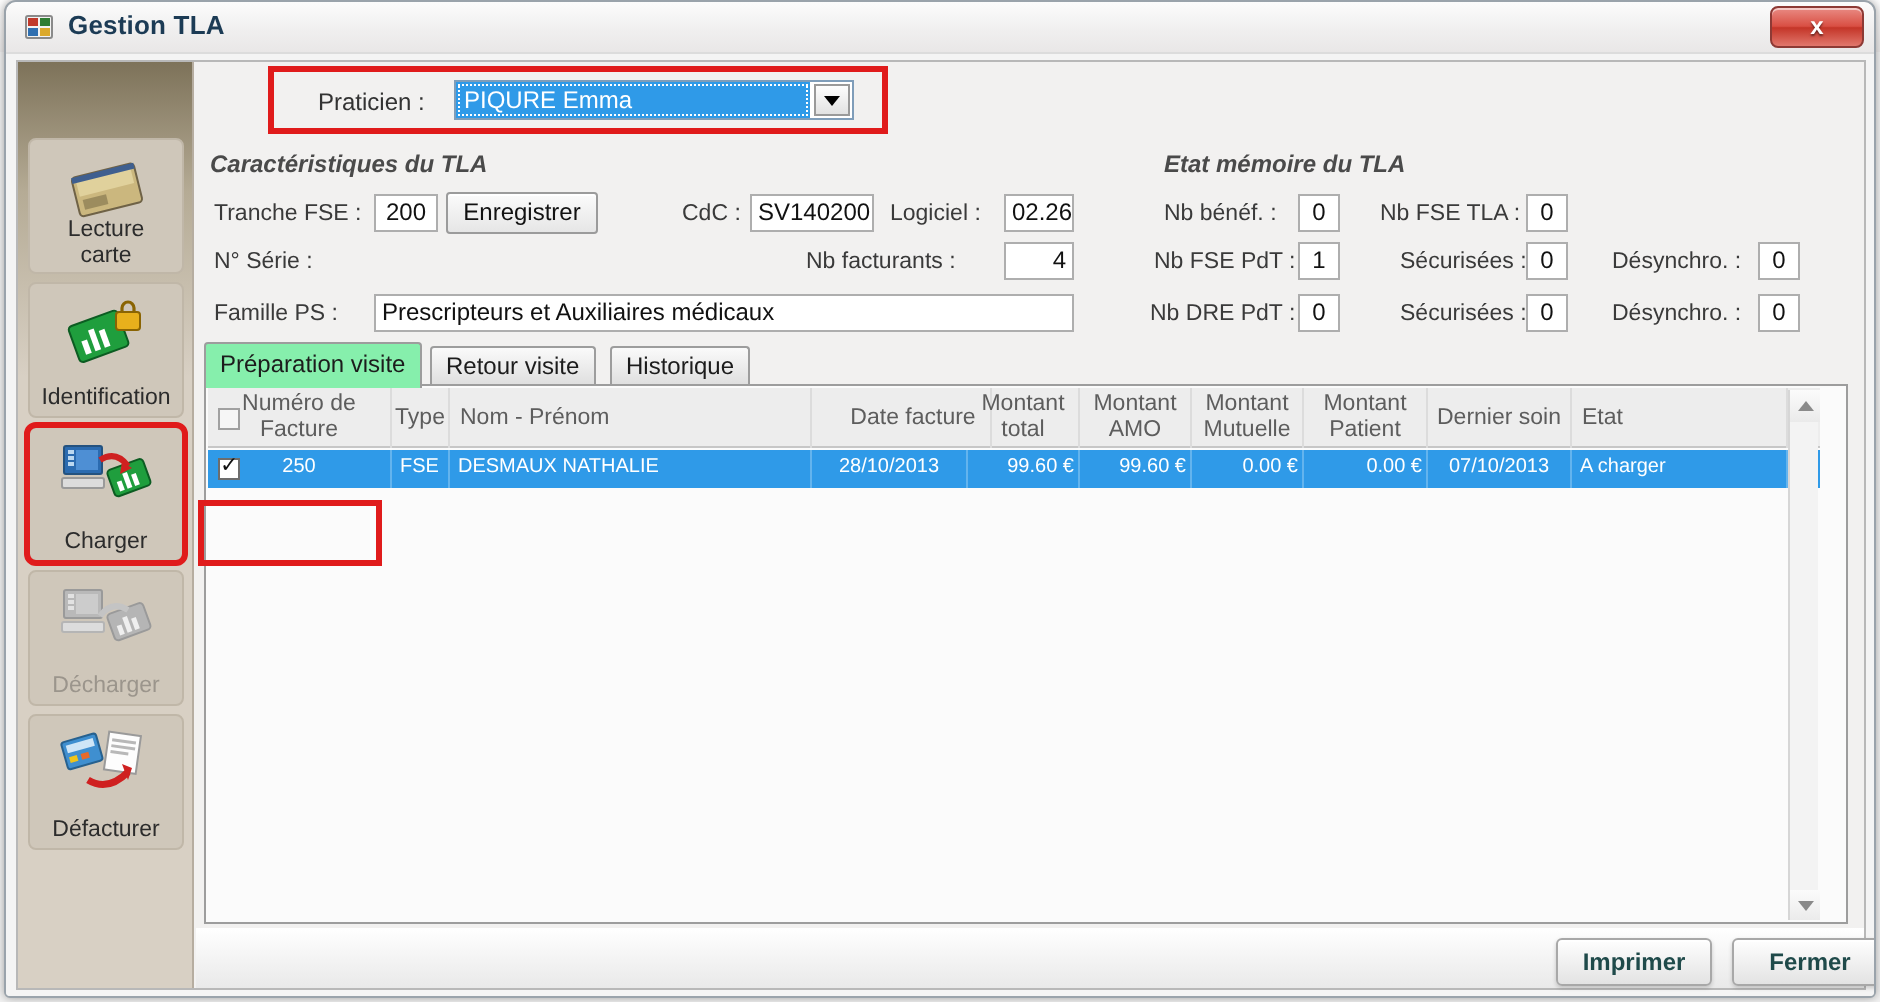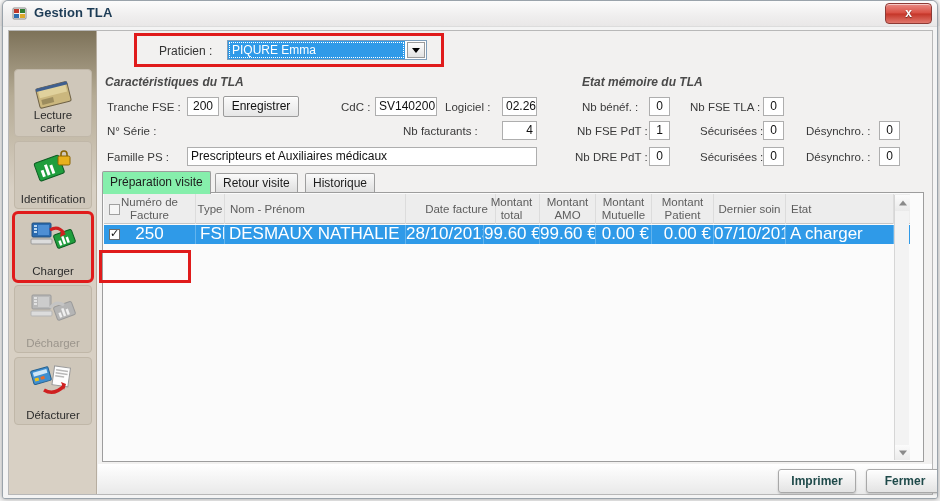--- a/index.html
+++ b/index.html
@@ -197,21 +197,21 @@
     line-height: 13px; overflow: hidden;
   }
   .gh.lft { text-align: left; padding-left: 5px; padding-top: 9px; }
   .gh.mid1 { padding-top: 9px; }
   .grow {
     position: absolute; left: 0; top: 31px; height: 19px; width: 806px;
     background: #2f9ae8;
   }
   .gc {
     position: absolute; top: 0; height: 19px;
-    font-size: 17px; color: #fff; line-height: 18px;
+    font-size: 10px; color: #fff; line-height: 18px;
     border-right: 1px solid #63b4ee;
     overflow: hidden; white-space: nowrap;
   }
   .gc.c { text-align: center; }
   .gc.r { text-align: right; padding-right: 2px; }
   .gc.l { text-align: left; padding-left: 4px; }
   .cbx {
     position: absolute; left: 5px; top: 196px; width: 11px; height: 11px;
     border: 1px solid #a0a0a0; background: #f6f6f6;
   }

